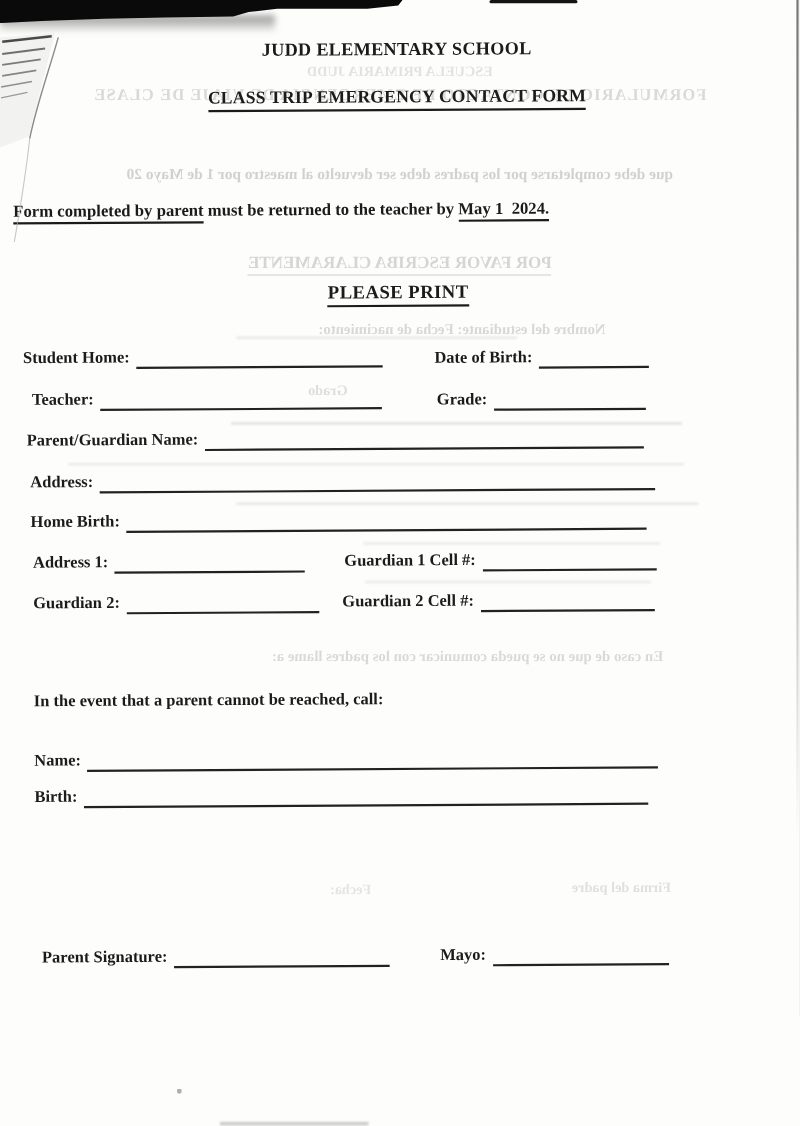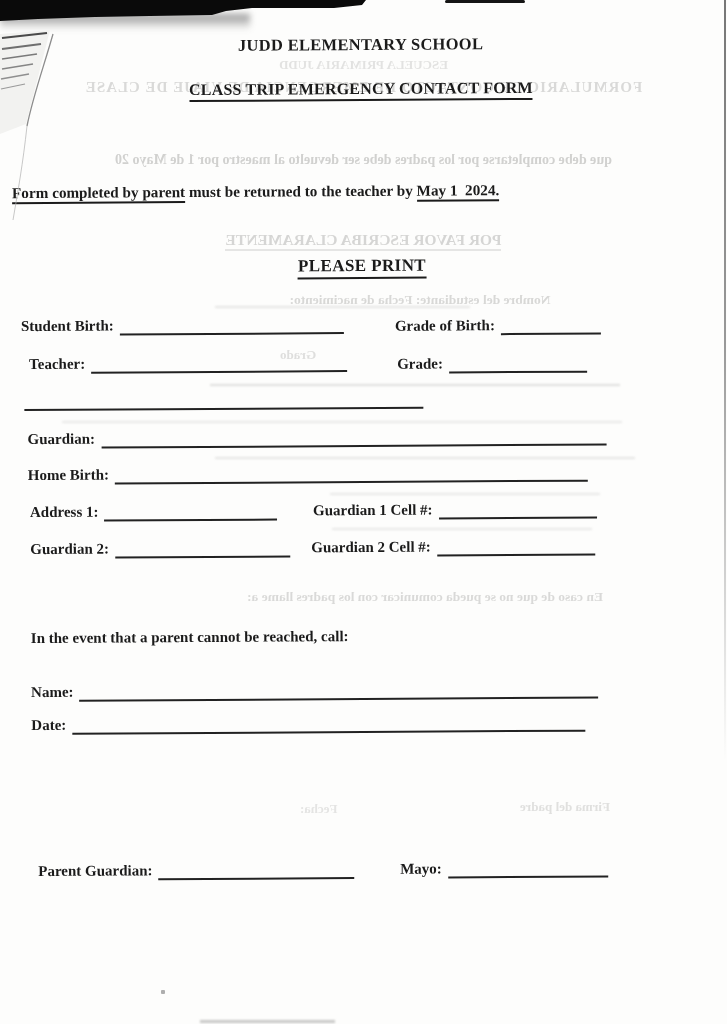--- a/index.html
+++ b/index.html
@@ -120,43 +120,44 @@
 
     <div class="school-title">JUDD ELEMENTARY SCHOOL</div>
 
     <div class="form-title"><span>CLASS TRIP EMERGENCY CONTACT FORM</span></div>
 
     <div class="instruction"><span class="ul">Form completed by parent</span><span> must be returned to the teacher by </span><span class="due">May 1  2024.</span></div>
 
     <div class="print-notice"><span>PLEASE PRINT</span></div>
 
     <div class="fld f-student">
-      <span class="lbl">Student Birth:</span>
+      <span class="lbl">Student Home:</span>
       <span class="line"></span>
     </div>
     <div class="fld f-dob">
-      <span class="lbl">Grade of Birth:</span>
+      <span class="lbl">Date of Birth:</span>
       <span class="line"></span>
     </div>
 
     <div class="fld f-teacher">
       <span class="lbl">Teacher:</span>
       <span class="line"></span>
     </div>
     <div class="fld f-grade">
       <span class="lbl">Grade:</span>
       <span class="line"></span>
     </div>
 
     <div class="fld f-parent">
+      <span class="lbl">Parent/Guardian Name:</span>
       <span class="line"></span>
     </div>
 
     <div class="fld f-address">
-      <span class="lbl">Guardian:</span>
+      <span class="lbl">Address:</span>
       <span class="line"></span>
     </div>
 
     <div class="fld f-homephone">
       <span class="lbl">Home Birth:</span>
       <span class="line"></span>
     </div>
 
     <div class="fld f-g1">
       <span class="lbl">Address 1:</span>
@@ -176,26 +177,26 @@
       <span class="line"></span>
     </div>
 
     <div class="section-heading h-emergency">In the event that a parent cannot be reached, call:</div>
 
     <div class="fld f-name">
       <span class="lbl">Name:</span>
       <span class="line"></span>
     </div>
     <div class="fld f-phone">
-      <span class="lbl">Date:</span>
+      <span class="lbl">Birth:</span>
       <span class="line"></span>
     </div>
 
     <div class="fld f-sig">
-      <span class="lbl">Parent Guardian:</span>
+      <span class="lbl">Parent Signature:</span>
       <span class="line"></span>
     </div>
     <div class="fld f-date">
       <span class="lbl">Mayo:</span>
       <span class="line"></span>
     </div>
 
   </div>
 
   <div class="top-band-shadow"></div>

